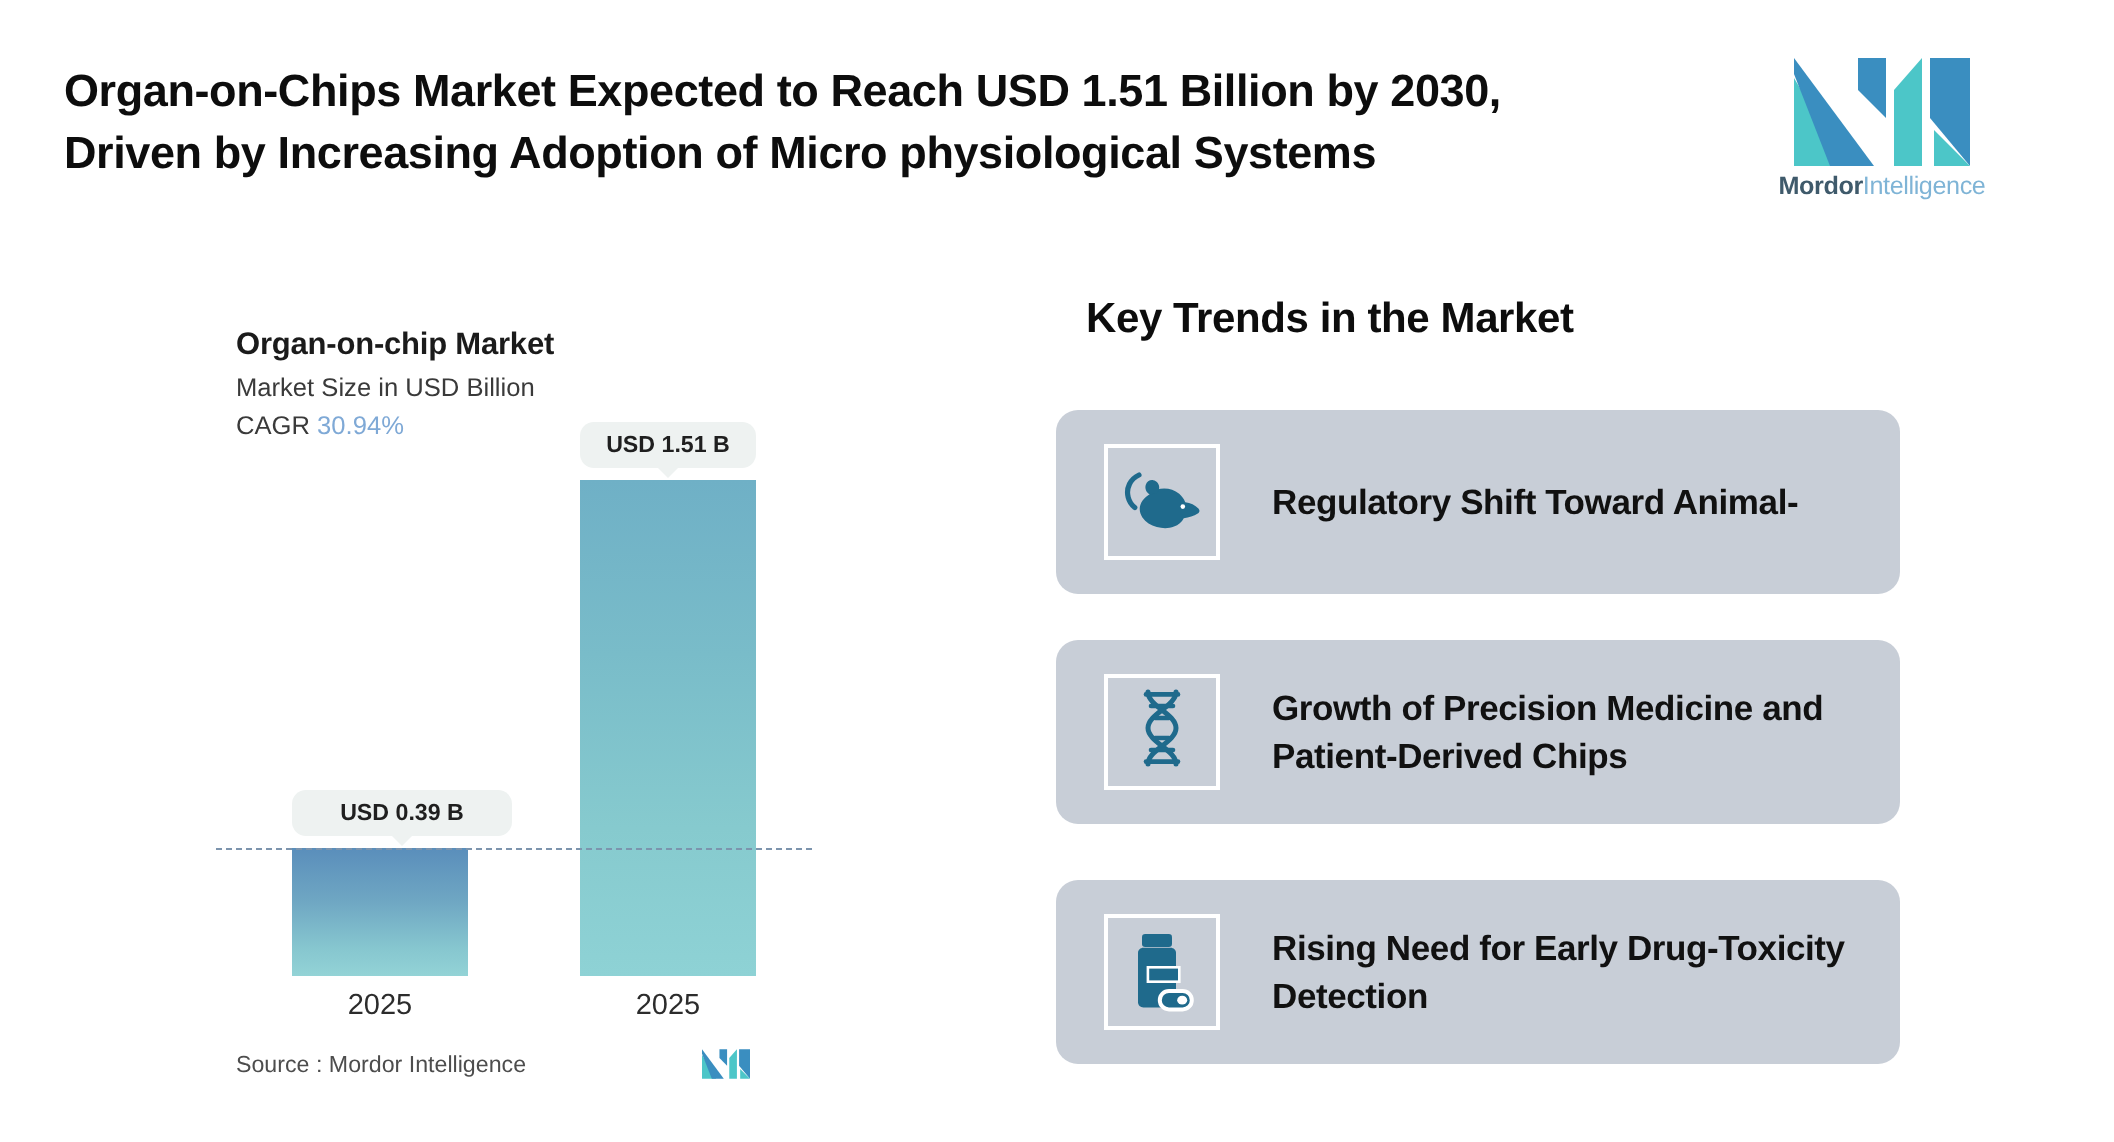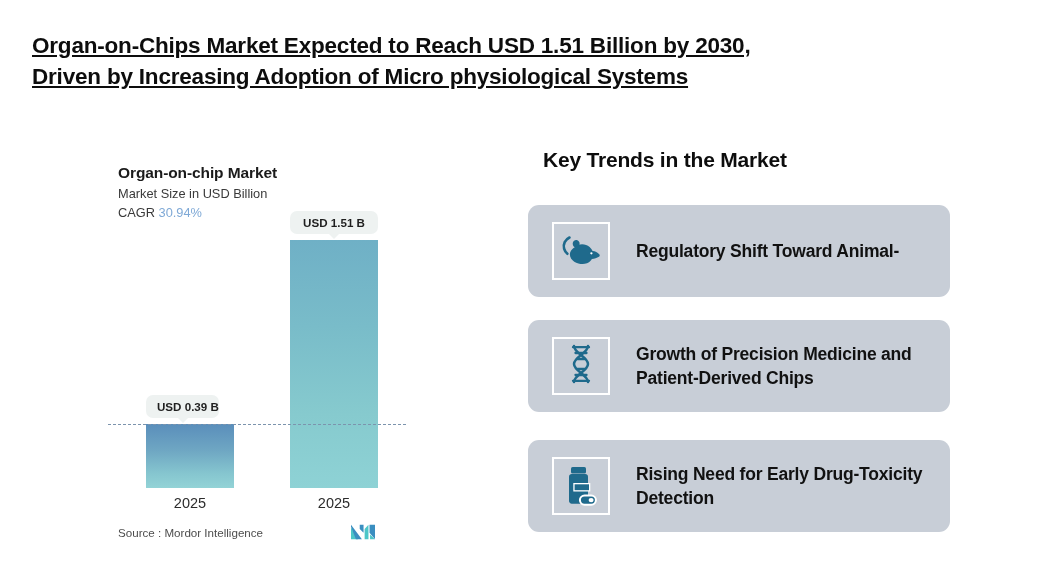--- a/index.html
+++ b/index.html
@@ -28,21 +28,21 @@
     position: absolute;
     left: 32px;
     top: 30px;
     width: 830px;
     font-size: 22.5px;
     font-weight: bold;
     line-height: 31px;
     color: #0d0d0d;
     letter-spacing: -0.2px;
   }
-  #headline .line { display: block; text-decoration: underline; }
+  #headline .line { display: block; }
 
   
   #brand-logo {
     position: absolute;
     left: 881px;
     top: 29px;
     width: 120px;
     height: 75px;
   }
   #brand-mark {
@@ -210,35 +210,48 @@
 
 <div id="page">
 
   <div id="header">
 
     <div id="headline">
       <span class="line">Organ-on-Chips Market Expected to Reach USD 1.51 Billion by 2030,</span>
       <span class="line">Driven by Increasing Adoption of Micro physiological Systems</span>
     </div>
 
+    <div id="brand-logo">
+      <svg id="brand-mark" viewBox="0 0 88 54">
+        <polygon points="0,54 0,10 26,54" fill="#4cc6c8"></polygon>
+        <polygon points="0,8 0,0 40,54 18,54" fill="#3a8ec0"></polygon>
+        <polygon points="32,0 46,0 46,30 32,16" fill="#3a8ec0"></polygon>
+        <polygon points="50,16 64,0 64,54 50,54" fill="#4cc6c8"></polygon>
+        <polygon points="68,0 88,0 88,54 68,30" fill="#3a8ec0"></polygon>
+        <polygon points="70,36 88,54 70,54" fill="#4cc6c8"></polygon>
+      </svg>
+      <div id="brand-word">
+        <span class="b1">Mordor</span><span class="b2">Intelligence</span>
+      </div>
+    </div>
   </div>
 
   <div id="chart-panel">
 
     <div id="chart-title">Organ-on-chip Market</div>
     <div id="chart-subtitle">Market Size in USD Billion</div>
     <div id="chart-cagr">
       <span>CAGR</span>
       <span class="cagr-value">30.94%</span>
     </div>
 
     <div id="plot">
 
     <div class="bar" style="left: 146px; top: 303.947px; width: 88px; height: 64.053px;"></div>
-        <div class="tooltip" style="left: 146px; width: 73px; text-align: center; top: 274.947px;">USD 0.39 B</div>
+        <div class="tooltip" style="left: 146px; width: 110px; text-align: center; top: 274.947px;">USD 0.39 B</div>
         <div class="xtick" style="left: 140px; width: 100px; top: 374px;">2025</div>
         <div class="bar teal" style="left: 290px; top: 120px; width: 88px; height: 248px;"></div>
         <div class="tooltip" style="left: 290px; width: 88px; text-align: center; top: 91px;">USD 1.51 B</div>
         <div class="xtick" style="left: 284px; width: 100px; top: 374px;">2025</div>
         <div class="baseline" style="top: 303.947px;"></div>
       </div>
 
     <div id="source-row">
       <span>Source :</span>
       <span>Mordor Intelligence</span>

